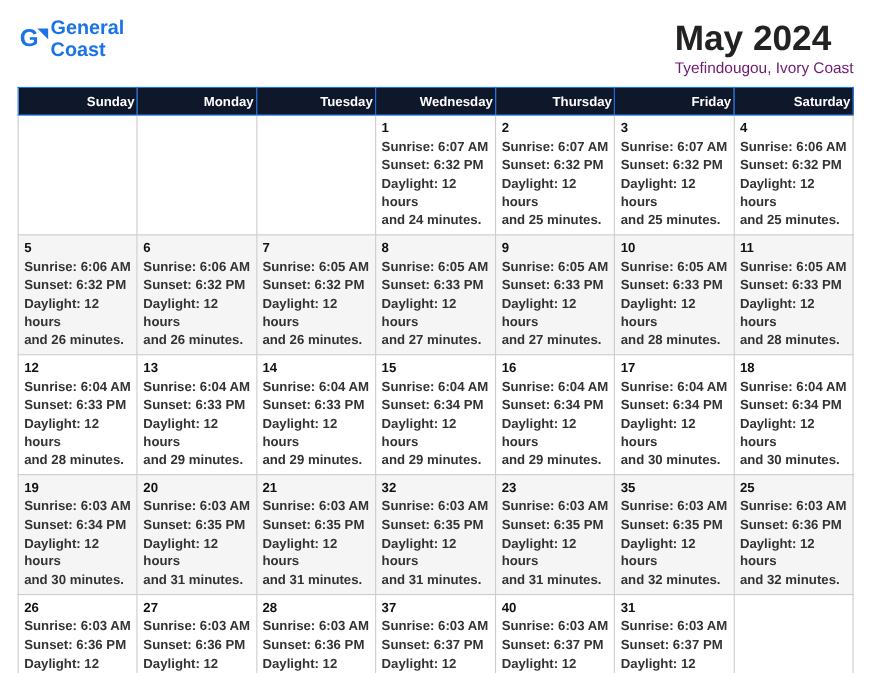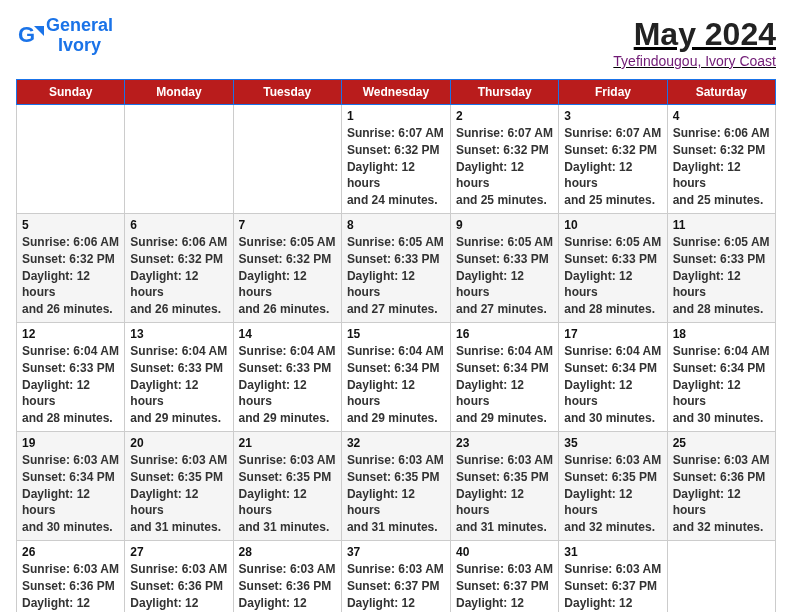--- a/index.html
+++ b/index.html
@@ -18,52 +18,49 @@
     }
     .logo {
       display: flex;
       align-items: center;
     }
     .logo-text {
       font-size: 18px;
       font-weight: bold;
       color: #333;
       line-height: 1.1;
-      text-align: center;
     }
     .logo-text span {
       color: #1a73e8;
     }
     .logo-icon {
       width: 28px;
       height: 28px;
       margin-right: 2px;
     }
     .title-block {
-      text-align: right;
-      text-decoration: underline;
     }
     .title-block .month-year {
       font-size: 32px;
       font-weight: bold;
       color: #222;
     }
     .title-block .location {
       font-size: 14px;
       color: #701a75;
     }
     table {
       width: 100%;
       border-collapse: collapse;
       font-size: 10.5px;
     }
     thead tr th {
-      background: #b91c1c;
+      background: #0f172a;
       color: #fff;
-      text-align: center;
+      text-align: right;
       padding: 5px 2px;
       font-size: 12px;
       font-weight: bold;
       border: 1px solid #1a73e8;
     }
     tbody tr td {
       border: 1px solid #ccc;
       vertical-align: top;
       padding: 4px 5px;
       width: 113px;
@@ -96,21 +93,21 @@
 <body>
 
 <div class="header">
   <div class="logo">
     <svg class="logo-icon" viewBox="0 0 28 28" xmlns="http://www.w3.org/2000/svg">
       <text x="2" y="20" font-size="22" font-weight="bold" fill="#1a73e8">G</text>
       <polygon points="18,4 28,4 28,14" fill="#1a73e8"></polygon>
     </svg>
     <div class="logo-text">
       <div><span>General</span></div>
-      <div style="color:#1a73e8;">Ivory</div>
+      <div style="color:#1a73e8;">Coast</div>
     </div>
   </div>
   <div class="title-block">
     <div class="month-year">May 2024</div>
     <div class="location">Tyefindougou, Ivory Coast</div>
   </div>
 </div>
 
 <table>
   <thead>

